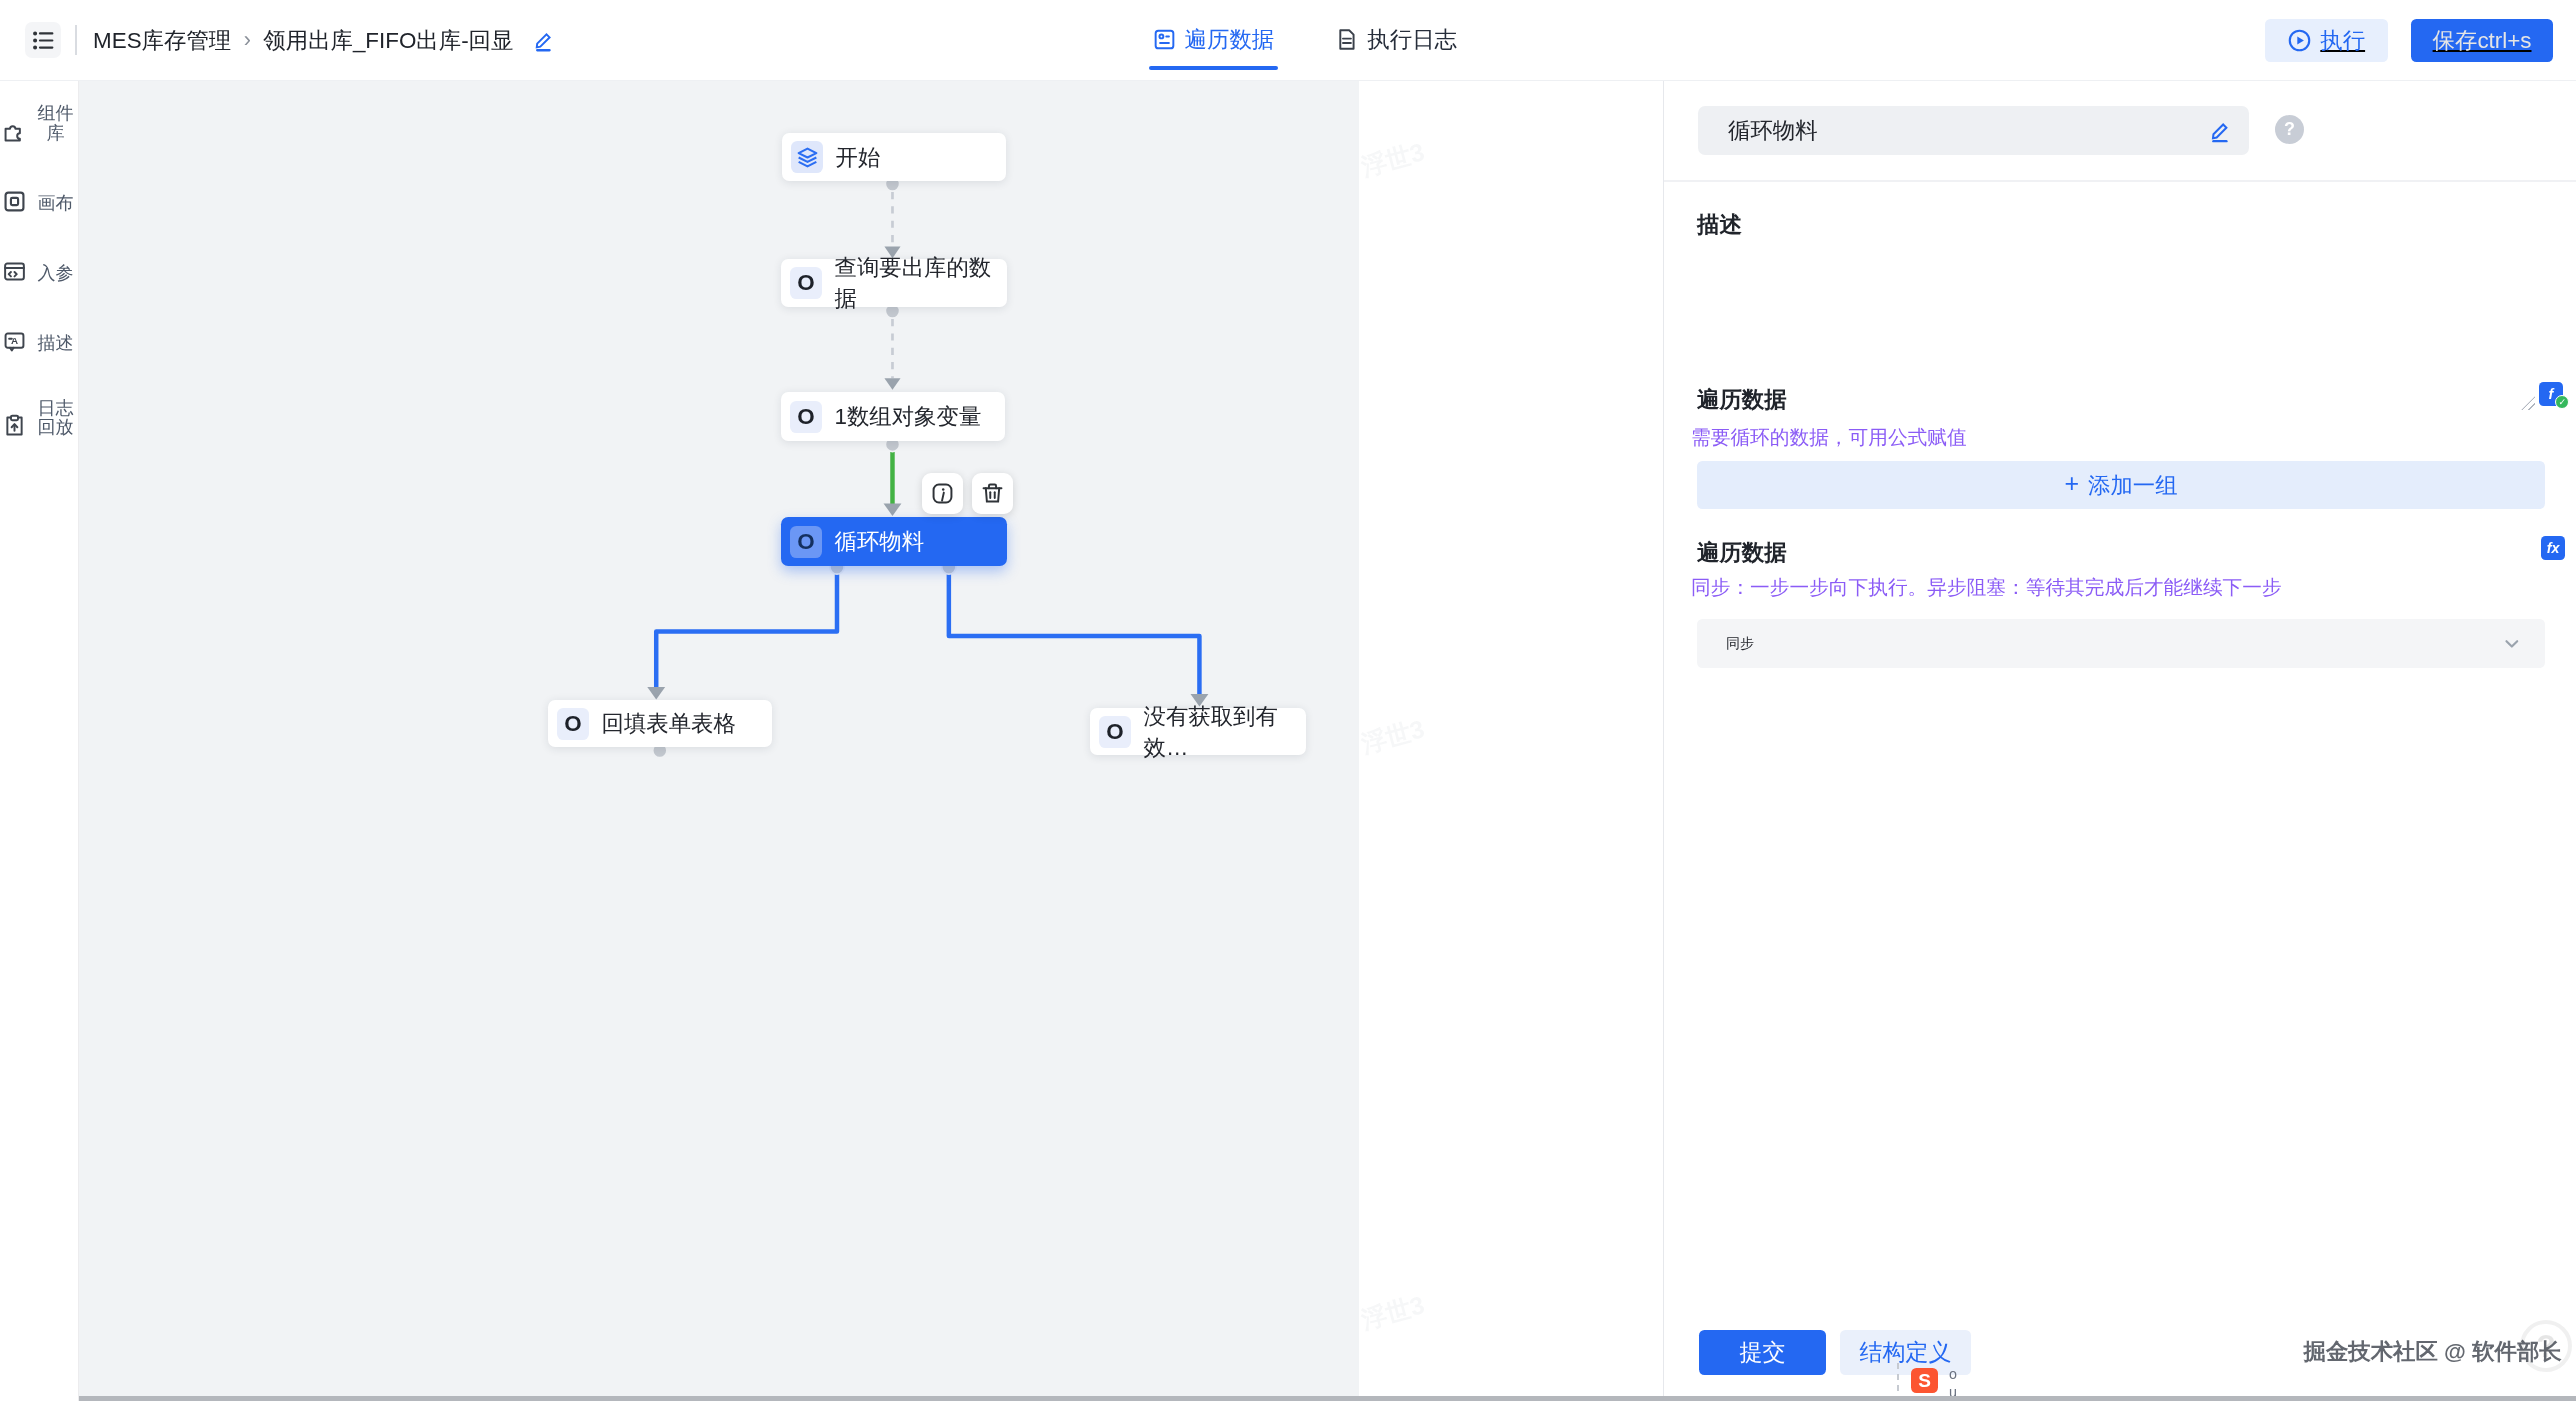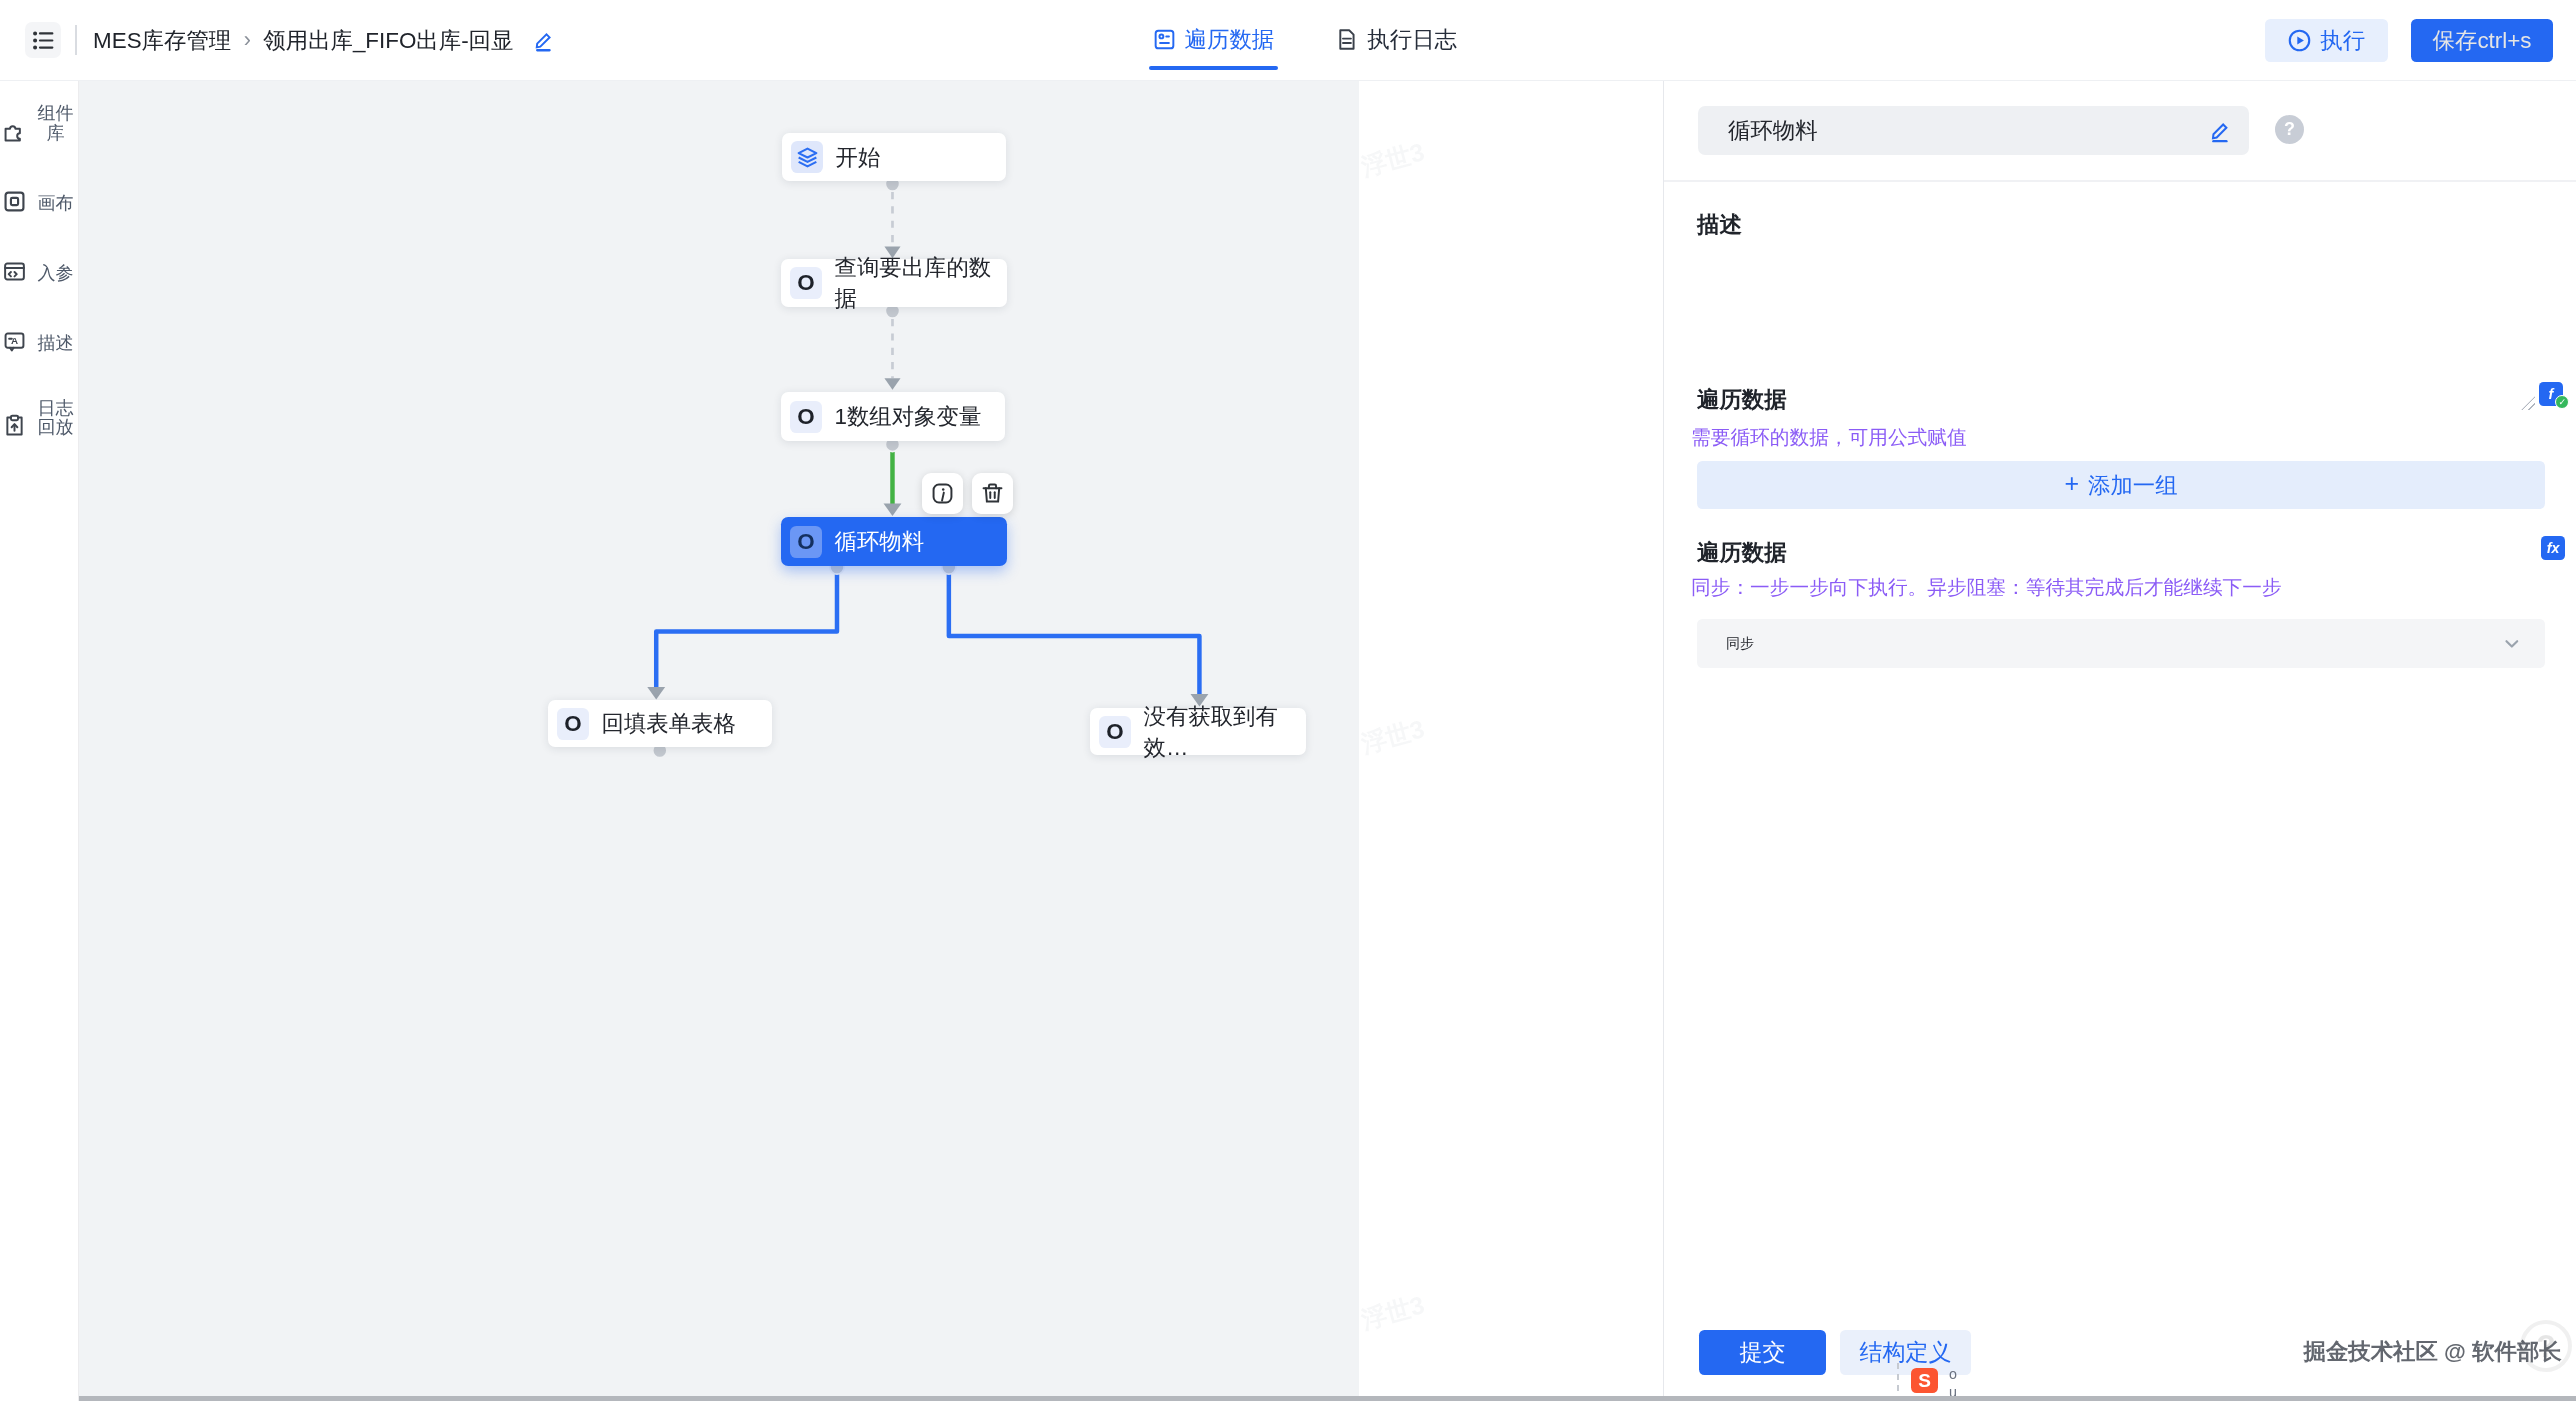--- a/index.html
+++ b/index.html
@@ -19,21 +19,21 @@
   .hd-divider { width:1.8px; height:30px; background:#d9dce1; margin:0 16px 0 14.3px; }
   .breadcrumb { display:flex; align-items:center; gap:12.5px; font-size:22.4px; color:#20242b; }
   .crumb-sep { color:#8a9099; font-size:21.5px; }
   .edit-pencil { margin-left:5.4px; cursor:pointer; display:grid; place-items:center; }
   .tabs { position:absolute; left:1149px; top:0; height:79px; display:flex; gap:54px; z-index:6; }
   .tab { position:relative; display:flex; align-items:center; gap:9px; font-size:22.4px;
     color:#272e3b; cursor:pointer; padding:0 3.6px; }
   .tab.active { color:#2468f2; }
   .tab.active::after { content:""; position:absolute; left:0; right:0; bottom:9px; height:4.5px;
     border-radius:2.7px; background:#2468f2; }
-  .hd-actions { margin-left:auto; margin-right:23px; display:flex; gap:23px; align-items:center; }
+  .hd-actions { margin-left:auto; margin-right:23px; display:flex; gap:23px; align-items:center;text-decoration:underline; }
   .btn-run { height:43px; padding:0 23px; border:none; border-radius:5.4px; background:#e7effd;
     color:#2468f2; font-size:22.4px; display:flex; align-items:center; gap:9px; cursor:pointer;
     font-family:inherit; }
   .btn-save { height:43px; padding:0 21.5px; border:none; border-radius:5.4px; background:#2468f2;
     color:#e5e5e5; font-size:22.4px; cursor:pointer; font-family:inherit; }
 
   
   .sidebar { position:absolute; left:0; top:81px; width:79px; height:1321px; background:#fff;
     border-right:1.8px solid #ececee; z-index:4; display:flex; flex-direction:column;
     align-items:center; padding-top:23px; gap:45px; }

